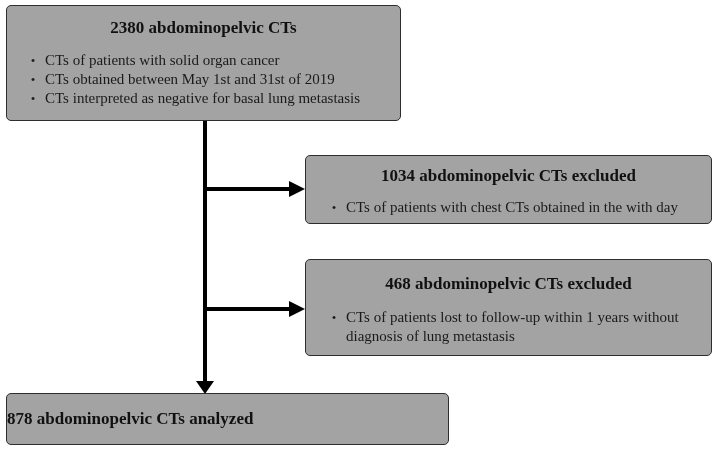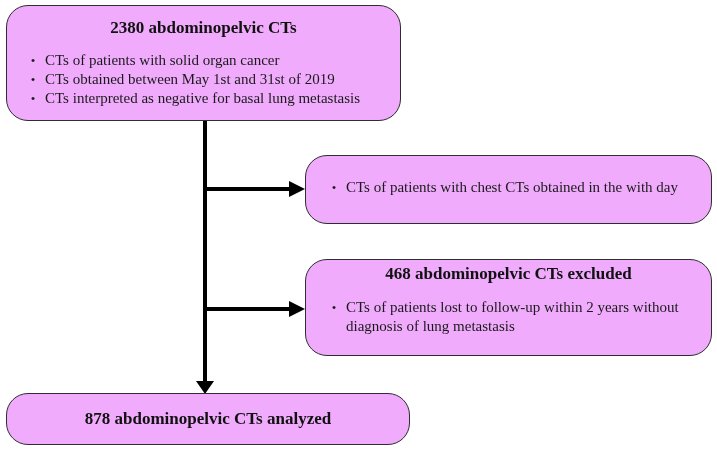--- a/index.html
+++ b/index.html
@@ -10,23 +10,23 @@
   }
   .canvas {
     position: relative;
     width: 717px;
     height: 450px;
     background: #ffffff;
     overflow: hidden;
   }
   .node {
     position: absolute;
-    background: #f0abfc;
+    background: #a3a3a3;
     border: 1.5px solid #2e2e2e;
-    border-radius: 22px;
+    border-radius: 5px;
   }
   .node-title {
     font-weight: bold;
     font-size: 17px;
     line-height: 20px;
     text-align: center;
     color: #111111;
   }
   .bullets { }
   .bullet-row {
@@ -48,26 +48,26 @@
 
   
   .node-total   { left: 6px;   top: 5px;   width: 395px; height: 116px; padding: 12px 8px 0 20px; }
   .node-total .bullets { margin-top: 13px; }
   .node-total .node-title { margin-right: 12px; }
 
   .node-excl1   { left: 305px; top: 155px; width: 407px; height: 69px;  padding: 10px 8px 0 22px; }
   .node-excl1 .bullets { margin-top: 12px; }
   .node-excl1 .node-title { margin-right: 14px; }
 
-  .node-excl2   { left: 305px; top: 259px; width: 407px; height: 97px;  padding: 4px 14px 0 22px; }
+  .node-excl2   { left: 305px; top: 259px; width: 407px; height: 97px;  padding: 14px 14px 0 22px; }
   .node-excl2 .bullets { margin-top: 14px; }
   .node-excl2 .node-title { margin-right: 8px; }
 
-  .node-final   { left: 6px;   top: 393px; width: 404px; height: 52px;
-                  display: flex; align-items: center; justify-content: center; }
+  .node-final   { left: 6px;   top: 393px; width: 443px; height: 52px;
+                  display: flex; align-items: center; }
 
   
   .line { position: absolute; background: #000000; }
   .vline        { left: 203px; top: 121px; width: 4px;  height: 261px; }
   .branch1-line { left: 205px; top: 187px; width: 85px; height: 4px; }
   .branch2-line { left: 205px; top: 307px; width: 85px; height: 4px; }
   .tri { position: absolute; width: 0; height: 0; }
   .head-down {
     left: 196px; top: 381px;
     border-left: 9px solid transparent;
@@ -110,37 +110,38 @@
     </div>
   </div>
 
   <div class="line vline"></div>
   <div class="tri head-down"></div>
 
   <div class="line branch1-line"></div>
   <div class="tri head-right1"></div>
 
   <div class="node node-excl1">
+    <div class="node-title">1034 abdominopelvic CTs excluded</div>
     <div class="bullets">
       <div class="bullet-row">
         <span class="dot">•</span>
         <span class="bullet-text">CTs of patients with chest CTs obtained in the with day</span>
       </div>
     </div>
   </div>
 
   <div class="line branch2-line"></div>
   <div class="tri head-right2"></div>
 
   <div class="node node-excl2">
     <div class="node-title">468 abdominopelvic CTs excluded</div>
     <div class="bullets">
       <div class="bullet-row">
         <span class="dot">•</span>
-        <span class="bullet-text">CTs of patients lost to follow-up within 2 years without diagnosis of lung metastasis</span>
+        <span class="bullet-text">CTs of patients lost to follow-up within 1 years without diagnosis of lung metastasis</span>
       </div>
     </div>
   </div>
 
   <div class="node node-final">
     <div class="node-title">878 abdominopelvic CTs analyzed</div>
   </div>
 
 </div>
 

